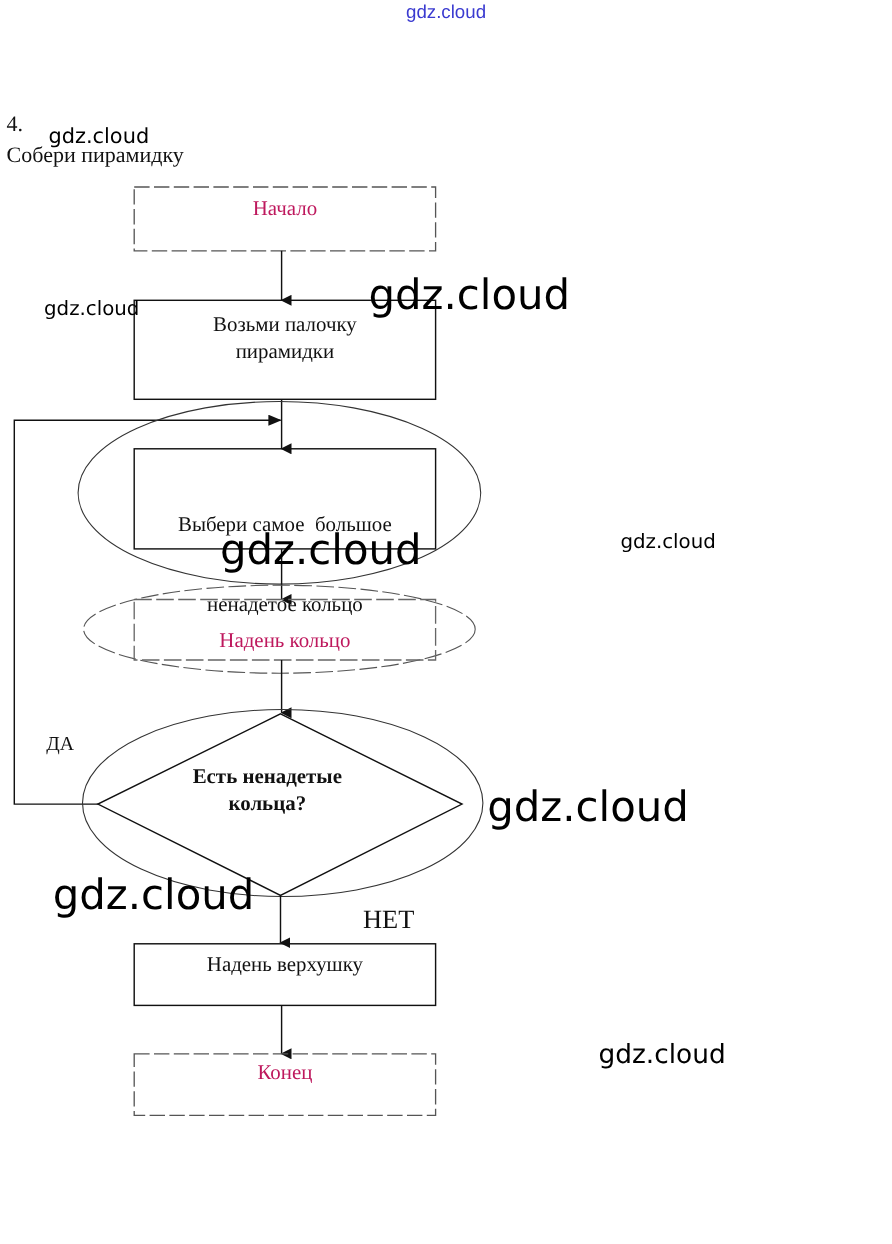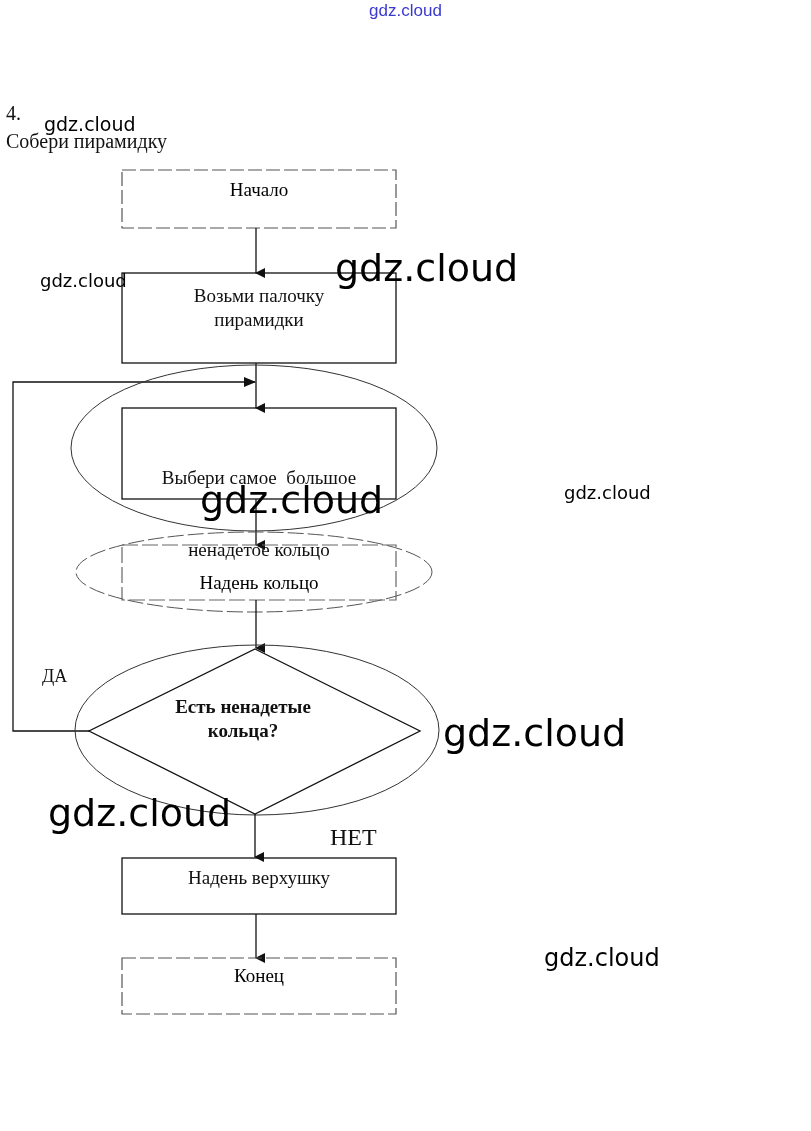--- a/index.html
+++ b/index.html
@@ -2,21 +2,21 @@
 <html><head>
 <meta charset="utf-8">
 <style>
   html, body { margin: 0; padding: 0; background: #ffffff; }
   body { width: 811px; height: 1131px; position: relative; overflow: hidden; }
   .abs { position: absolute; }
   .serif { font-family: "Liberation Serif", "DejaVu Serif", serif; color: #111; }
   .wm { font-family: "DejaVu Sans", "Liberation Sans", sans-serif; color: #000; font-weight: 500; white-space: nowrap; }
   .top-link { left: 0; width: 811px; top: 1px; text-align: center; font-family: "Liberation Sans", sans-serif; font-size: 17px; color: #3a3ad0; }
   .box-text { position: absolute; text-align: center; font-family: "Liberation Serif", serif; font-size: 19px; line-height: 24px; color: #111; }
-  .faded { color: #000000; font-family: Liberation Serif, serif; }
+  .faded { color: #be185d; font-family: Liberation Serif, serif; }
 </style>
 </head>
 <body>
 
 <div class="abs top-link">gdz.cloud</div>
 
 <div class="abs serif" style="left:6px; top:102px; font-size:20px;">4.</div>
 <div class="abs serif" style="left:6px; top:130px; font-size:20px;">Собери пирамидку</div>
 
 <svg class="abs" style="left:0; top:0;" width="811" height="1131">

